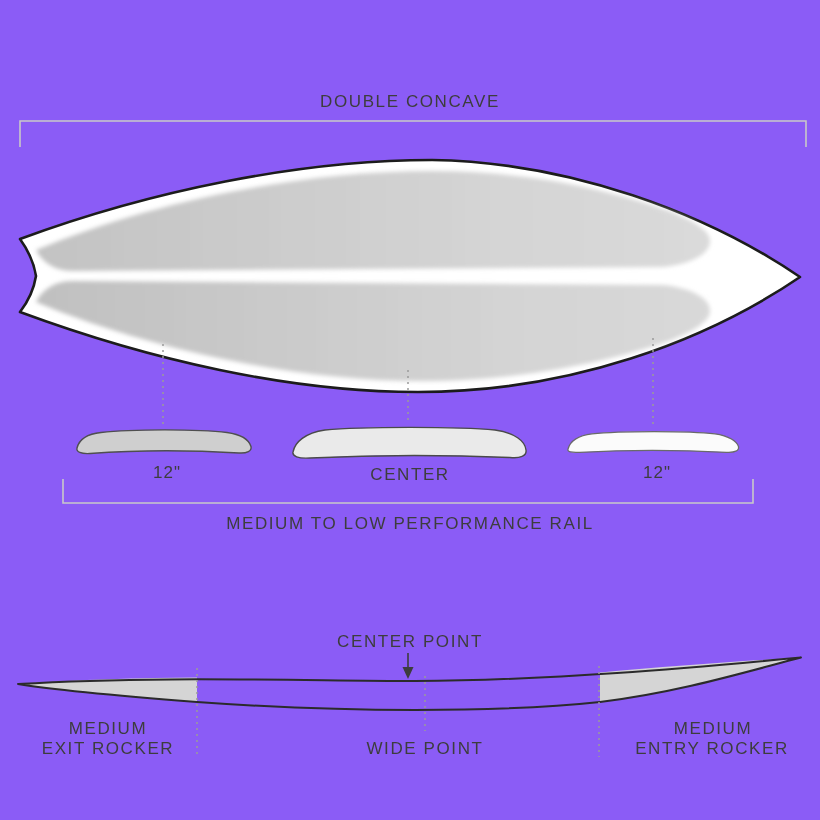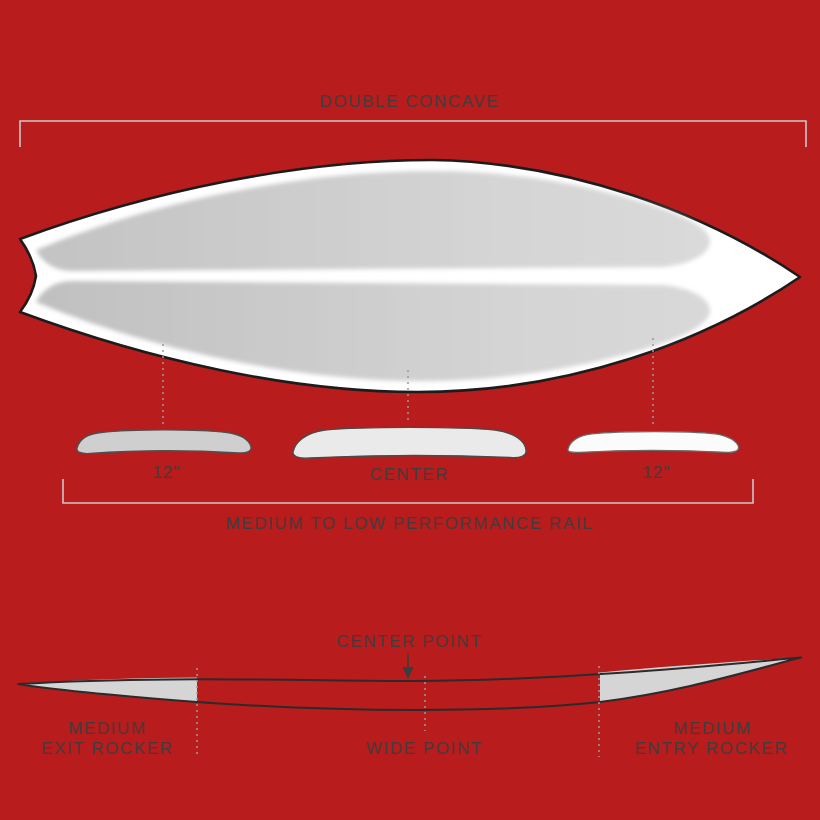--- a/index.html
+++ b/index.html
@@ -1,17 +1,17 @@
 <!DOCTYPE html>
 <html><head>
 <meta charset="utf-8">
 <style>
   html,body{margin:0;padding:0;background:#ffffff;}
   .stage{
-    position:relative;width:820px;height:820px;background:#b91c1c;
+    position:relative;width:820px;height:820px;background:#8b5cf6;
     font-family:"Liberation Sans", sans-serif;overflow:hidden;
   }
   svg{display:block;}
   .lbl{
     font-family:"Liberation Sans", sans-serif;
     font-size:17px;letter-spacing:1.6px;fill:#3d3d3d;
   }
   .lbl-small{
     font-family:"Liberation Sans", sans-serif;
     font-size:17px;letter-spacing:1.1px;fill:#3d3d3d;

